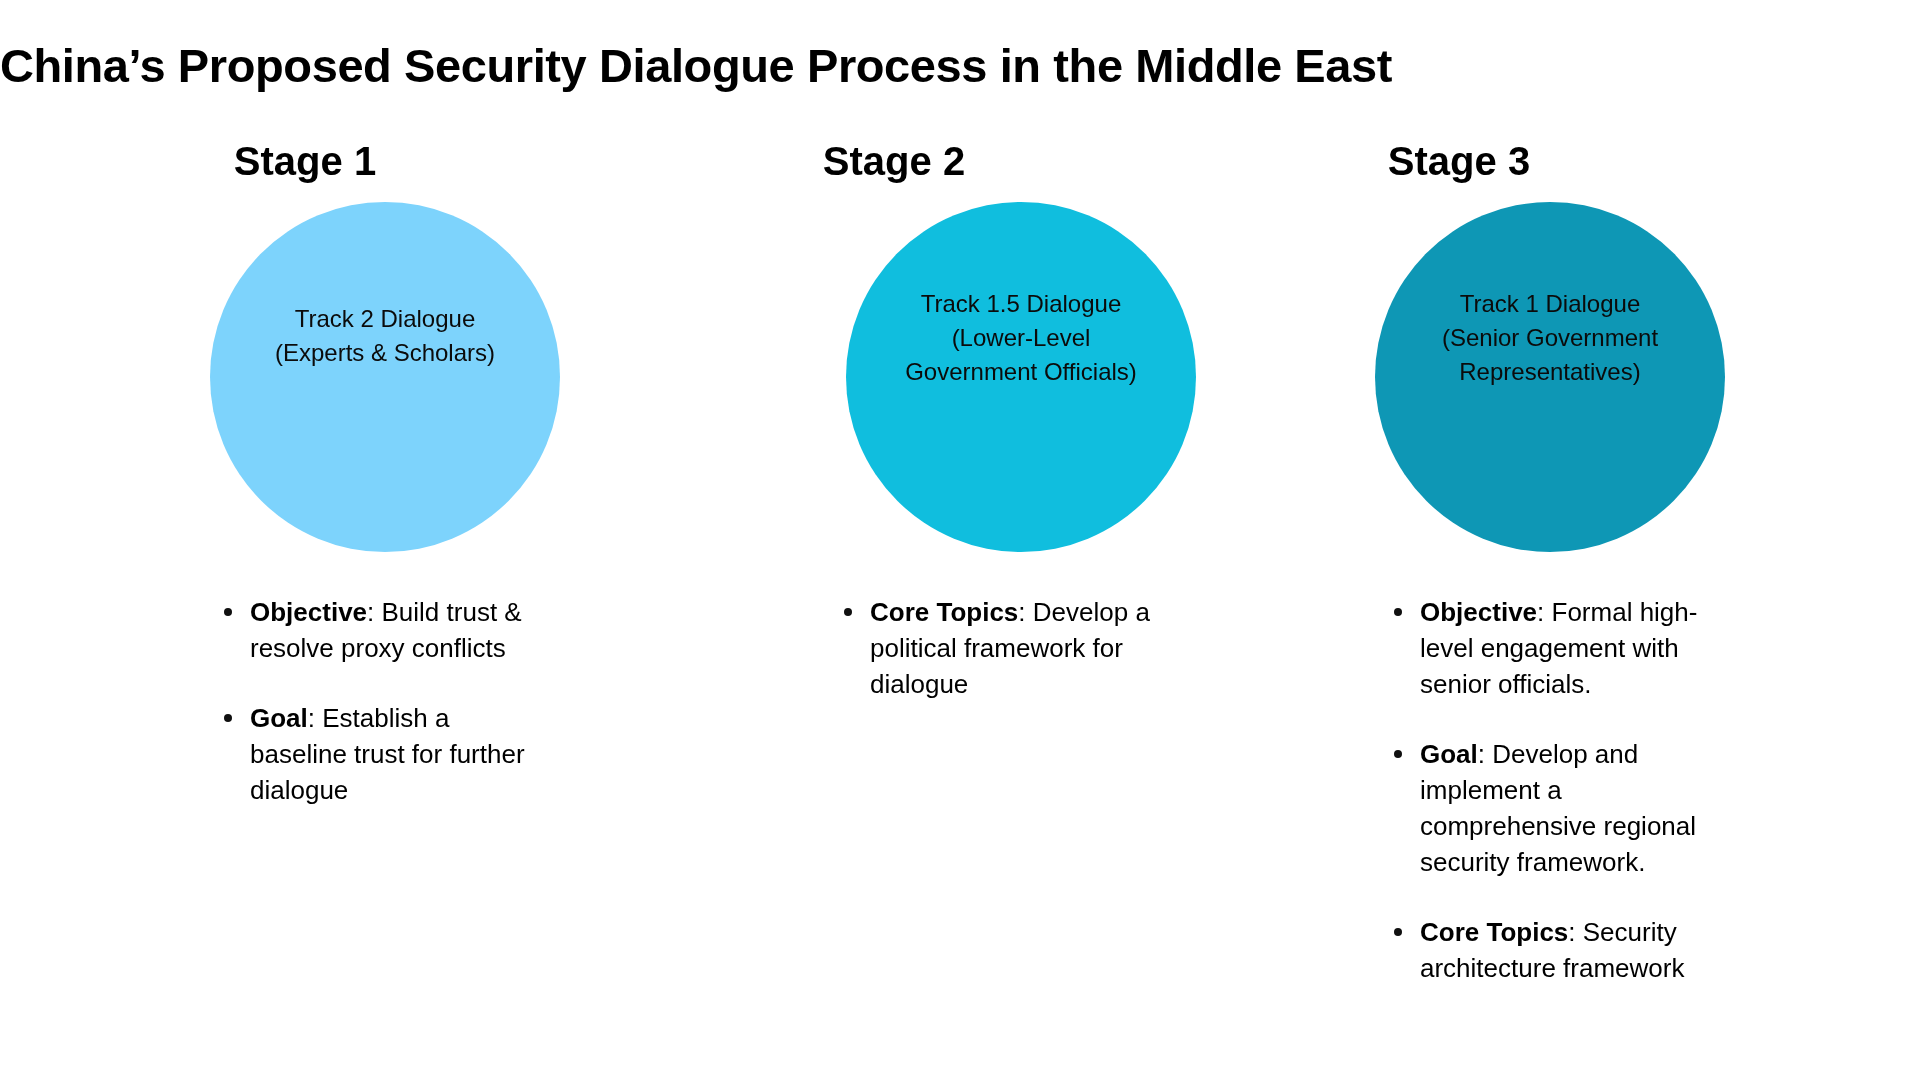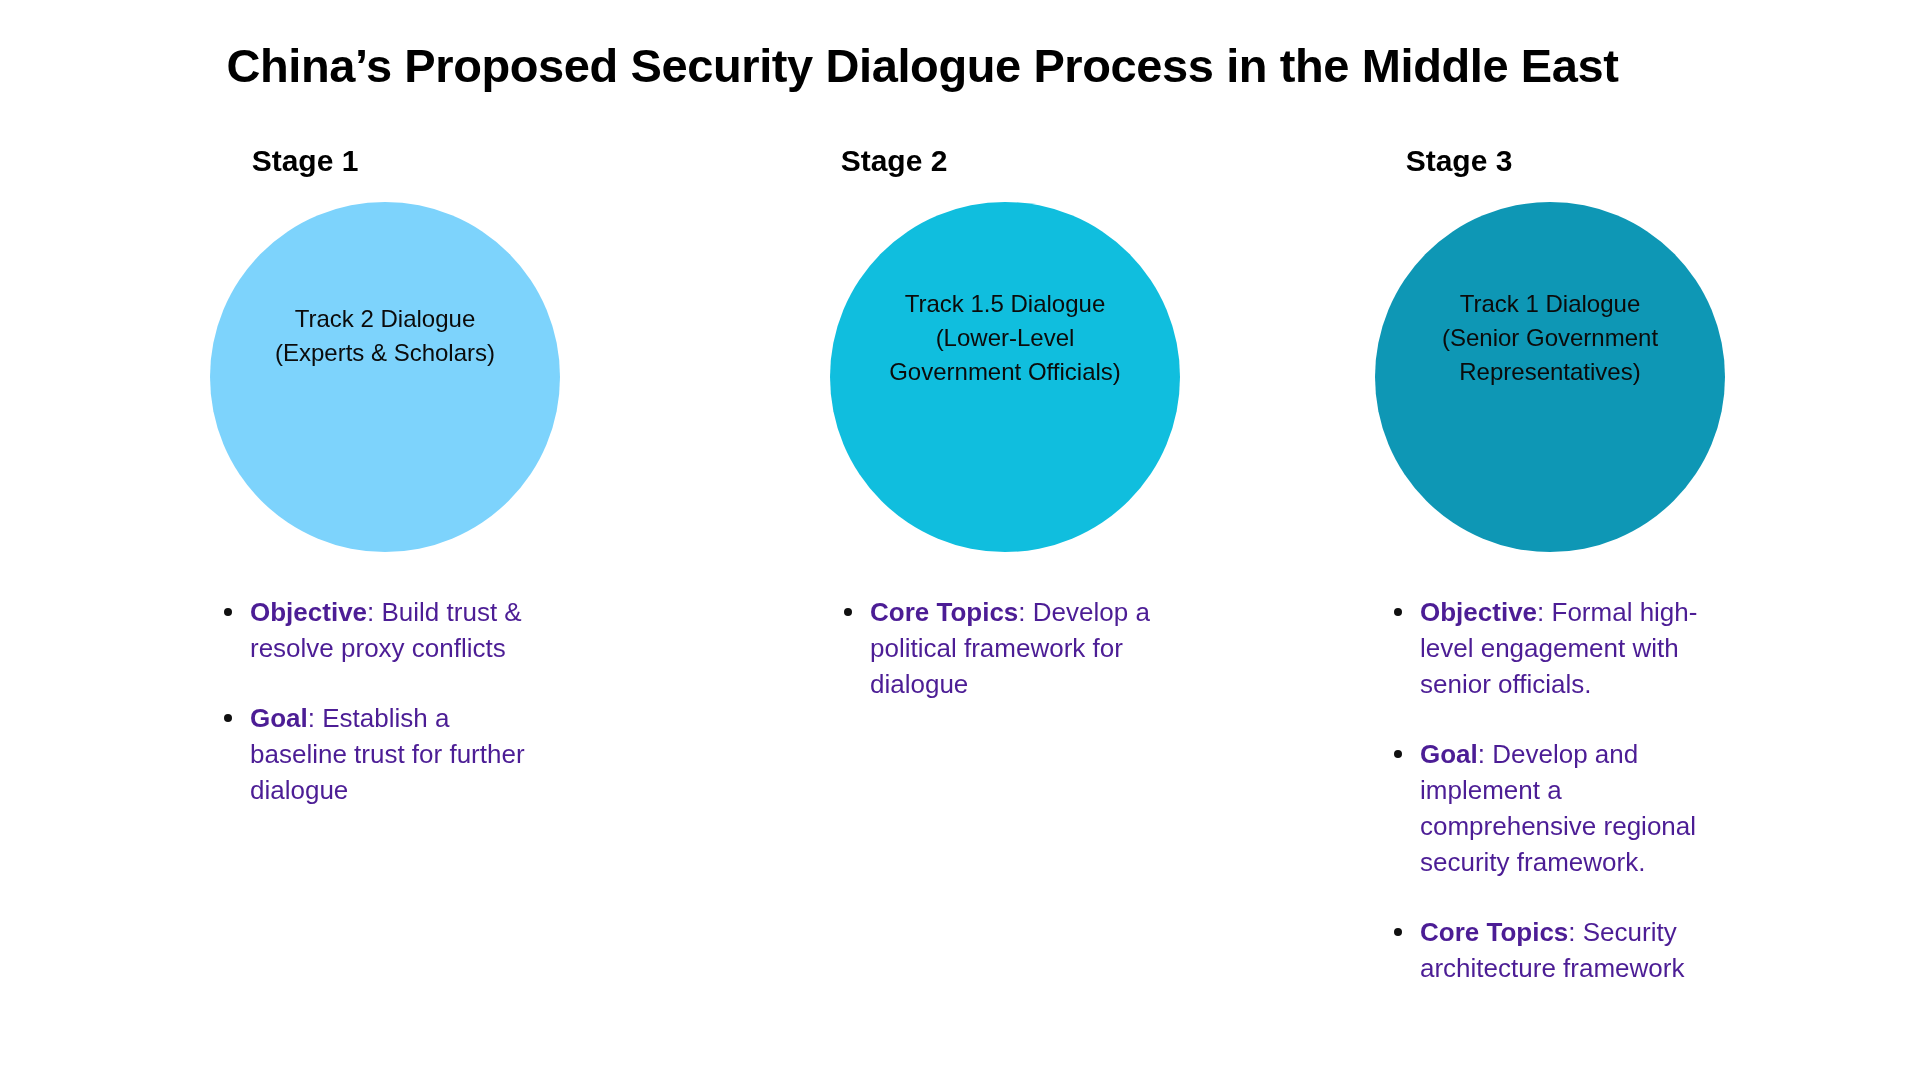--- a/index.html
+++ b/index.html
@@ -24,21 +24,20 @@
     background: #ffffff;
     box-sizing: border-box;
   }
 
   
   .page-title {
     position: absolute;
     top: 6px;
     left: 0;
     width: 1920px;
-    text-align: center;
     font-size: 47px;
     line-height: 58px;
     font-weight: 700;
     letter-spacing: -0.4px;
     color: #000000;
     padding-right: 75px;
     box-sizing: border-box;
   }
 
   
@@ -56,21 +55,21 @@
   .column {
     position: relative;
     width: 560px;
     box-sizing: border-box;
   }
   .column.col-1 { margin-left: 110px; }
   .column.col-2 { margin-left: 0px; }
   .column.col-3 { margin-left: 0px; }
 
   .stage-heading {
-    font-size: 30px;
+    font-size: 40px;
     line-height: 42px;
     font-weight: 700;
     text-align: center;
     color: #000000;
     margin: 0;
     height: 46px;
   }
   .col-1 .stage-heading { padding-right: 170px; }
   .col-2 .stage-heading { padding-right: 112px; }
   .col-3 .stage-heading { padding-right: 102px; }
@@ -85,41 +84,41 @@
     position: absolute;
     width: 350px;
     height: 350px;
     border-radius: 50%;
     display: flex;
     align-items: flex-start;
     justify-content: center;
     box-sizing: border-box;
   }
   .col-1 .circle { left: 100px; padding-top: 100px; }
-  .col-2 .circle { left: 160px; padding-top: 85px; }
+  .col-2 .circle { left: 176px; padding-top: 85px; }
   .col-3 .circle { left: 145px; padding-top: 85px; }
 
   .circle-label {
     font-size: 24px;
     line-height: 34px;
     text-align: center;
     color: #0b0b0b;
     font-weight: 400;
     white-space: pre-line;
     width: 320px;
   }
 
   
   .bullets {
     list-style: none;
     margin: 0;
     padding: 0;
     font-size: 26px;
     line-height: 36px;
-    color: #4c1d95;
+    color: #000000;
   }
   .col-1 .bullets { margin-top: 24px; margin-left: 110px; width: 330px; }
   .col-2 .bullets { margin-top: 24px; margin-left: 170px; width: 320px; }
   .col-3 .bullets { margin-top: 24px; margin-left: 160px; width: 320px; }
 
   .bullet {
     position: relative;
     padding-left: 30px;
     margin-bottom: 34px;
   }

